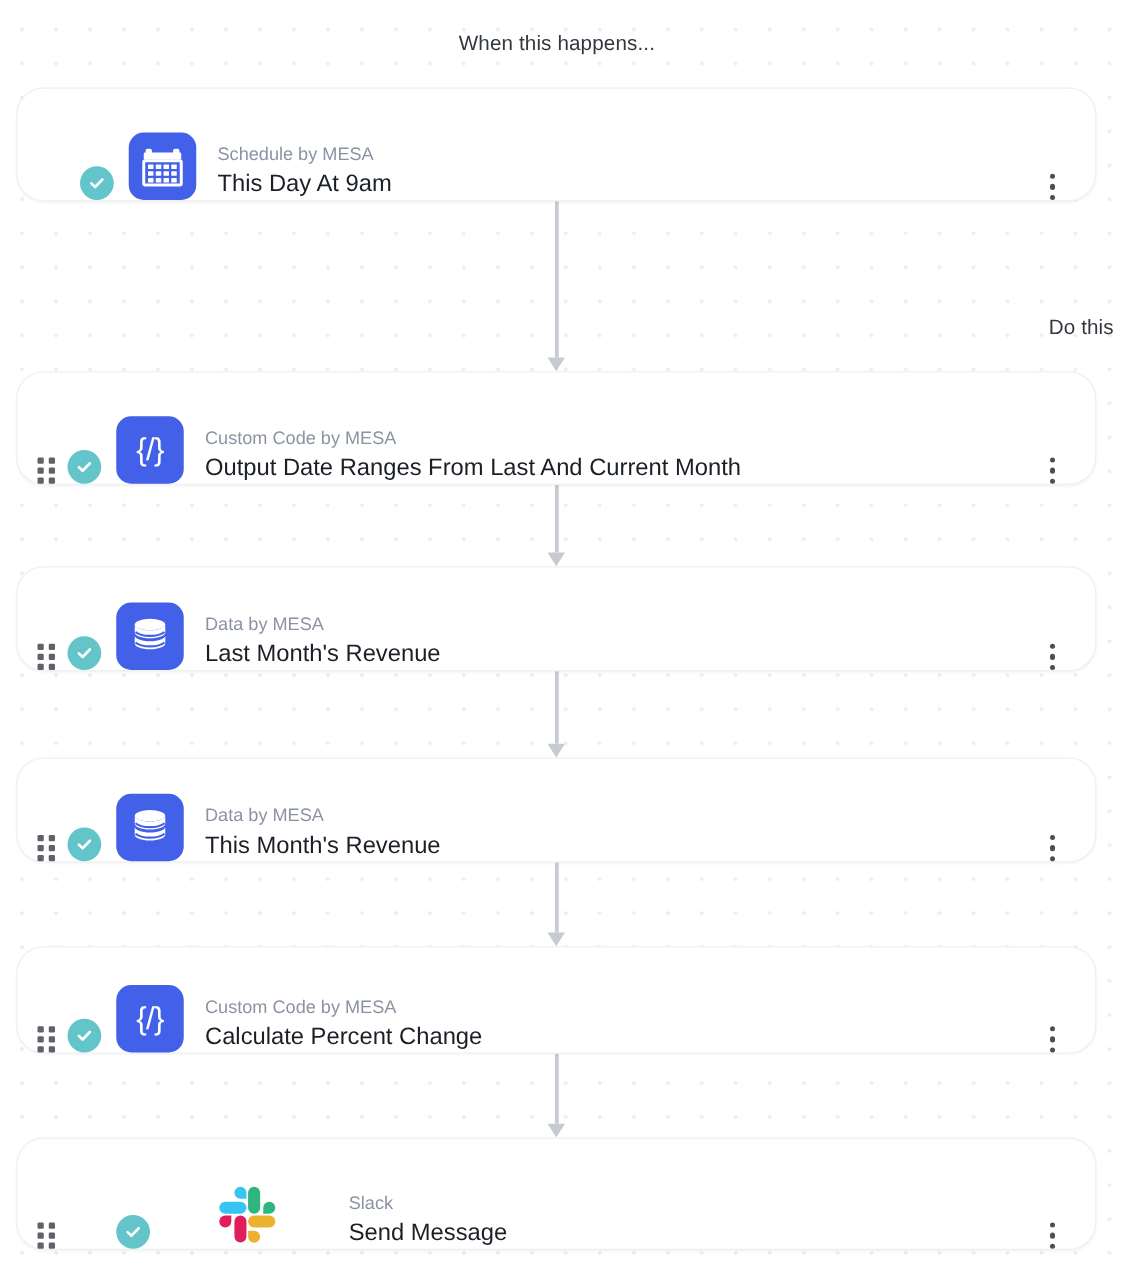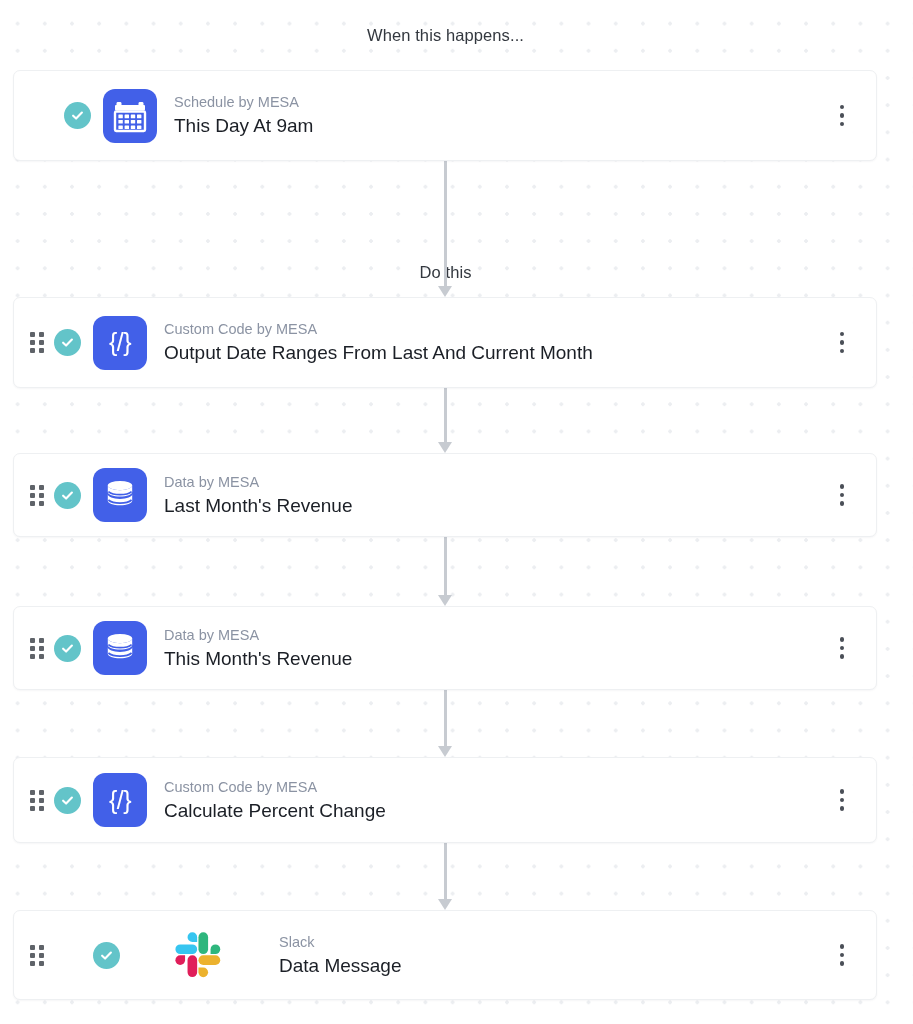--- a/index.html
+++ b/index.html
@@ -27,21 +27,21 @@
   .section-label {
     position: absolute;
     left: 0;
     width: 891px;
     text-align: center;
     font-size: 16.5px;
     color: #33383f;
     letter-spacing: 0.1px;
   }
   #label-trigger { top: 26px; }
-  #label-action  { top: 263px; }
+  #label-action  { top: 253px; text-align: right; }
 
   
   .connector {
     position: absolute;
     left: 438px;
     width: 14px;
   }
   .connector .stem {
     position: absolute;
     left: 6px;
@@ -60,24 +60,24 @@
   }
 
   
   .card {
     position: absolute;
     left: 13px;
     width: 864px;
     box-sizing: border-box;
     background: #ffffff;
     border: 1px solid #eef0f2;
-    border-radius: 7px;
+    border-radius: 22px;
     box-shadow: 0 1px 2px rgba(16,24,40,0.04);
     display: flex;
-    align-items: center;
+    align-items: flex-end;
   }
 
   .drag-handle {
     width: 14px;
     height: 21px;
     margin-left: 16px;
     display: grid;
     grid-template-columns: repeat(2, 5px);
     grid-template-rows: repeat(3, 5px);
     gap: 3px 4px;
@@ -389,21 +389,21 @@
     <path d="M20.9 12.9a5.2 5.2 0 1 1 5.2-5.2v5.2h-5.2z" fill="#36C5F0"></path>
     <path d="M20.9 15.6a5.2 5.2 0 0 1 0 10.4H7.8a5.2 5.2 0 0 1 0-10.4h13.1z" fill="#36C5F0"></path>
     <path d="M40.6 20.8a5.2 5.2 0 1 1 5.2 5.2h-5.2v-5.2z" fill="#2EB67D"></path>
     <path d="M37.9 20.8a5.2 5.2 0 0 1-10.4 0V7.7a5.2 5.2 0 0 1 10.4 0v13.1z" fill="#2EB67D"></path>
     <path d="M32.7 40.5a5.2 5.2 0 1 1-5.2 5.2v-5.2h5.2z" fill="#ECB22E"></path>
     <path d="M32.7 37.8a5.2 5.2 0 0 1 0-10.4h13.1a5.2 5.2 0 0 1 0 10.4H32.7z" fill="#ECB22E"></path>
   </svg>
     </div>
     <div class="card-text" style="margin-left:15px">
       <div class="card-subtitle">Slack</div>
-      <div class="card-title">Data Message</div>
+      <div class="card-title">Send Message</div>
     </div>
     <div class="kebab">
       <i></i>
           <i></i>
           <i></i>
     </div>
   </div>
     </div>
 
 </div>

